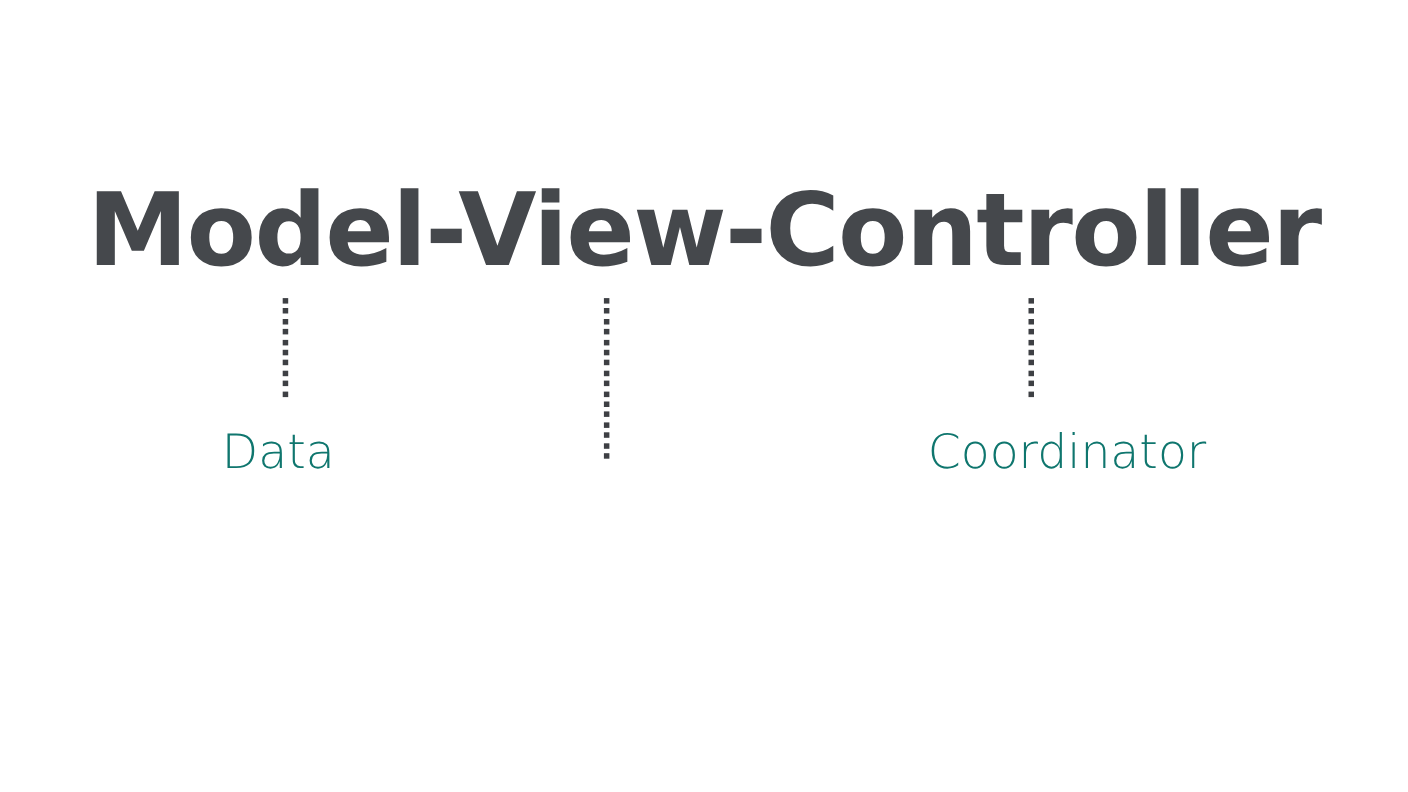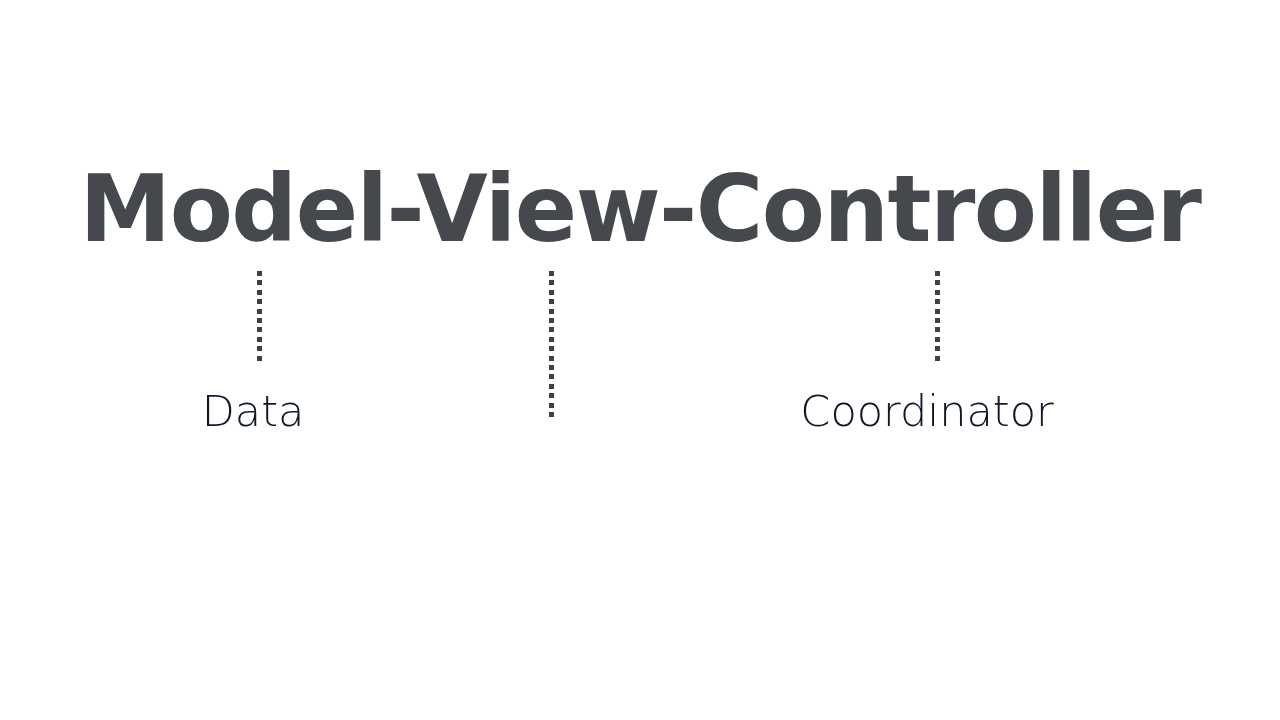--- a/index.html
+++ b/index.html
@@ -54,29 +54,29 @@
   #connector-view   { left: 549px; top: 271px; height: 146px; }
   #connector-ctrl   { left: 935px; top: 271px; height: 94px; }
 
   
   .label {
     position: absolute;
     font-family: "DejaVu Sans", "Liberation Sans", sans-serif;
     font-weight: 300;
     font-size: 43px;
     line-height: 52px;
-    color: #0f172a;
+    color: #0f766e;
     white-space: nowrap;
     text-align: center;
     transform: translateX(-50%);
   }
 
   #label-data      { left: 253px; top: 385px; }
   #label-ui        { left: 546px; top: 437px; }
-  #label-coord     { left: 927px; top: 385px; }
+  #label-coord     { left: 970px; top: 385px; }
 </style>
 </head>
 <body>
 
 <div id="slide">
 
   <div class="title">Model-View-Controller</div>
 
   <div class="connector" id="connector-model" style="height: 94px;">
       <span class="dot" style="top: 0px; background: rgb(62, 64, 68);"></span>

